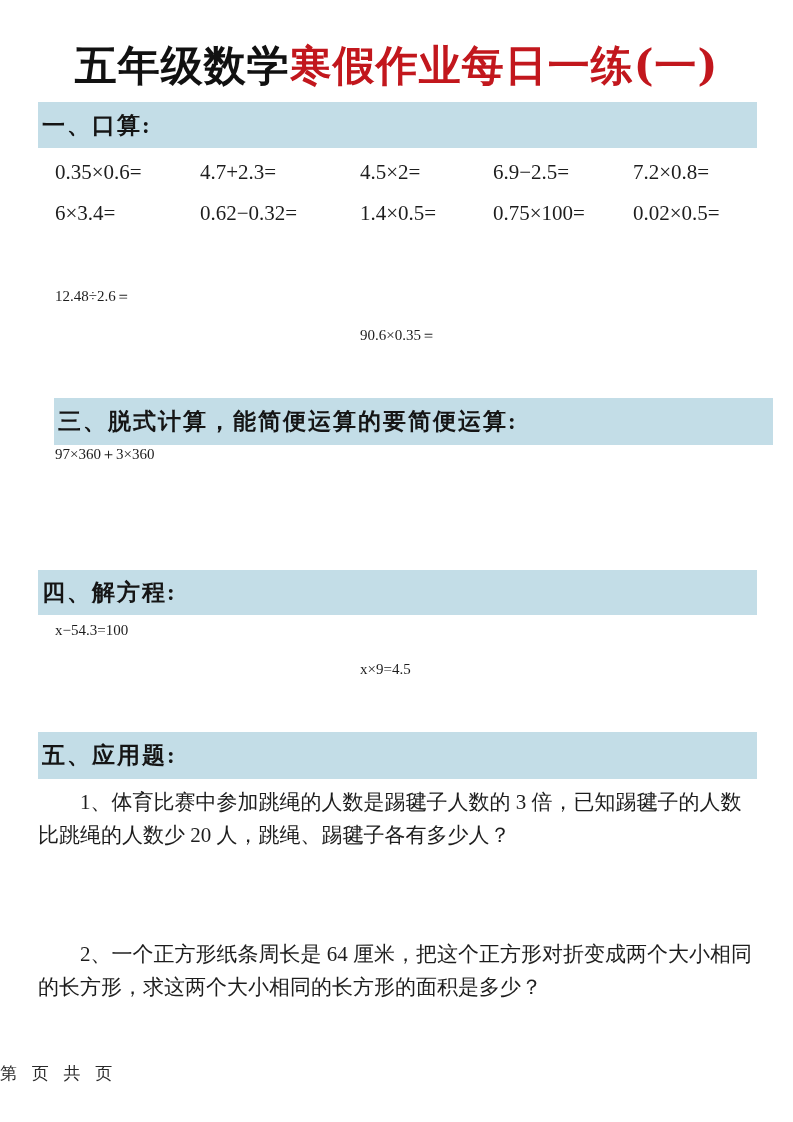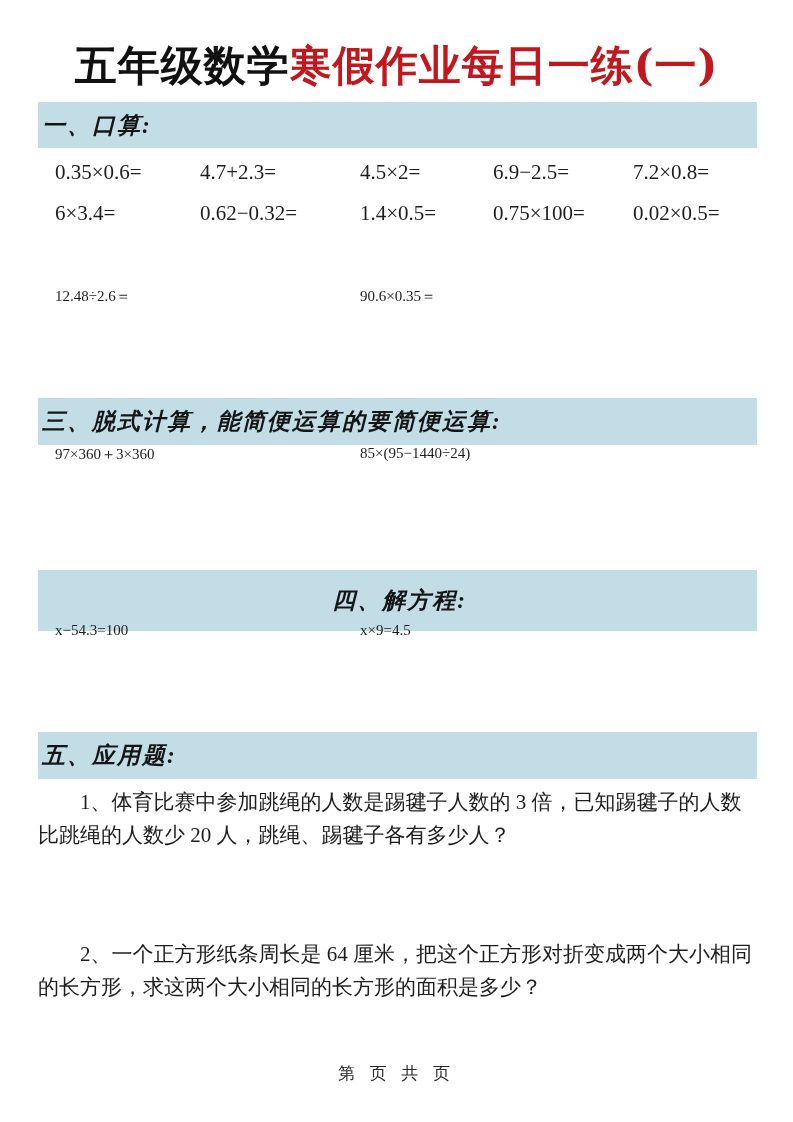--- a/index.html
+++ b/index.html
@@ -43,26 +43,25 @@
     height: 46px;
     background: #c3dde7;
     display: flex;
     align-items: center;
     box-sizing: border-box;
     padding-left: 4px;
     font-size: 23px;
     font-weight: bold;
     color: #151515;
     letter-spacing: 2px;
-    font-style: italic;
   }
   .band-1 { top: 102px; }
   .band-2 { top: 230px; height: 45px; }
-  .band-3 { top: 398px; height: 47px; }
-  .band-4 { top: 570px; height: 61px; justify-content: center; }
+  .band-3 { top: 398px; height: 47px; margin-left: 16px; }
+  .band-4 { top: 570px; height: 45px; }
   .band-5 { top: 732px; height: 47px; }
 
   .oral-grid {
     position: absolute;
     top: 160px;
     left: 55px;
     width: 705px;
     display: grid;
     grid-template-columns: 145px 160px 133px 140px 120px;
     row-gap: 17px;
@@ -72,21 +71,21 @@
   }
   .pair-row {
     position: absolute;
     left: 55px;
     width: 705px;
     display: flex;
     font-size: 15px;
     white-space: nowrap;
   }
   .pair-row .p-left  { width: 305px; }
-  .pair-row .p-right { flex: 1; }
+  .pair-row .p-right { flex: 1; margin-top: 39px; }
   .pair-vertical  { top: 287px; }
   .pair-stepwise  { top: 445px; }
   .pair-equation  { top: 622px; }
 
   .word-problem {
     position: absolute;
     left: 38px;
     width: 719px;
     margin: 0;
     font-size: 21px;
@@ -95,21 +94,20 @@
     color: #1d1d1d;
   }
   .word-problem-1 { top: 786px; }
   .word-problem-2 { top: 938px; }
 
   .footer {
     position: absolute;
     top: 1062px;
     left: 0;
     width: 100%;
-    text-align: center;
     font-size: 17px;
     letter-spacing: 5px;
     color: #2a2a2a;
     font-family: "Liberation Sans", "DejaVu Sans", sans-serif;
   }
 </style>
 </head>
 <body>
 
 <div class="page">
@@ -138,21 +136,20 @@
     <span class="p-left">12.48÷2.6＝</span>
     <span class="p-right">90.6×0.35＝</span>
   </div>
 
   <div class="band band-3">
     <span>三、脱式计算，能简便运算的要简便运算:</span>
   </div>
 
   <div class="pair-row pair-stepwise">
     <span class="p-left">97×360＋3×360</span>
-    <span class="p-right">85×(95−1440÷24)</span>
   </div>
 
   <div class="band band-4">
     <span>四、解方程:</span>
   </div>
 
   <div class="pair-row pair-equation">
     <span class="p-left">x−54.3=100</span>
     <span class="p-right">x×9=4.5</span>
   </div>

